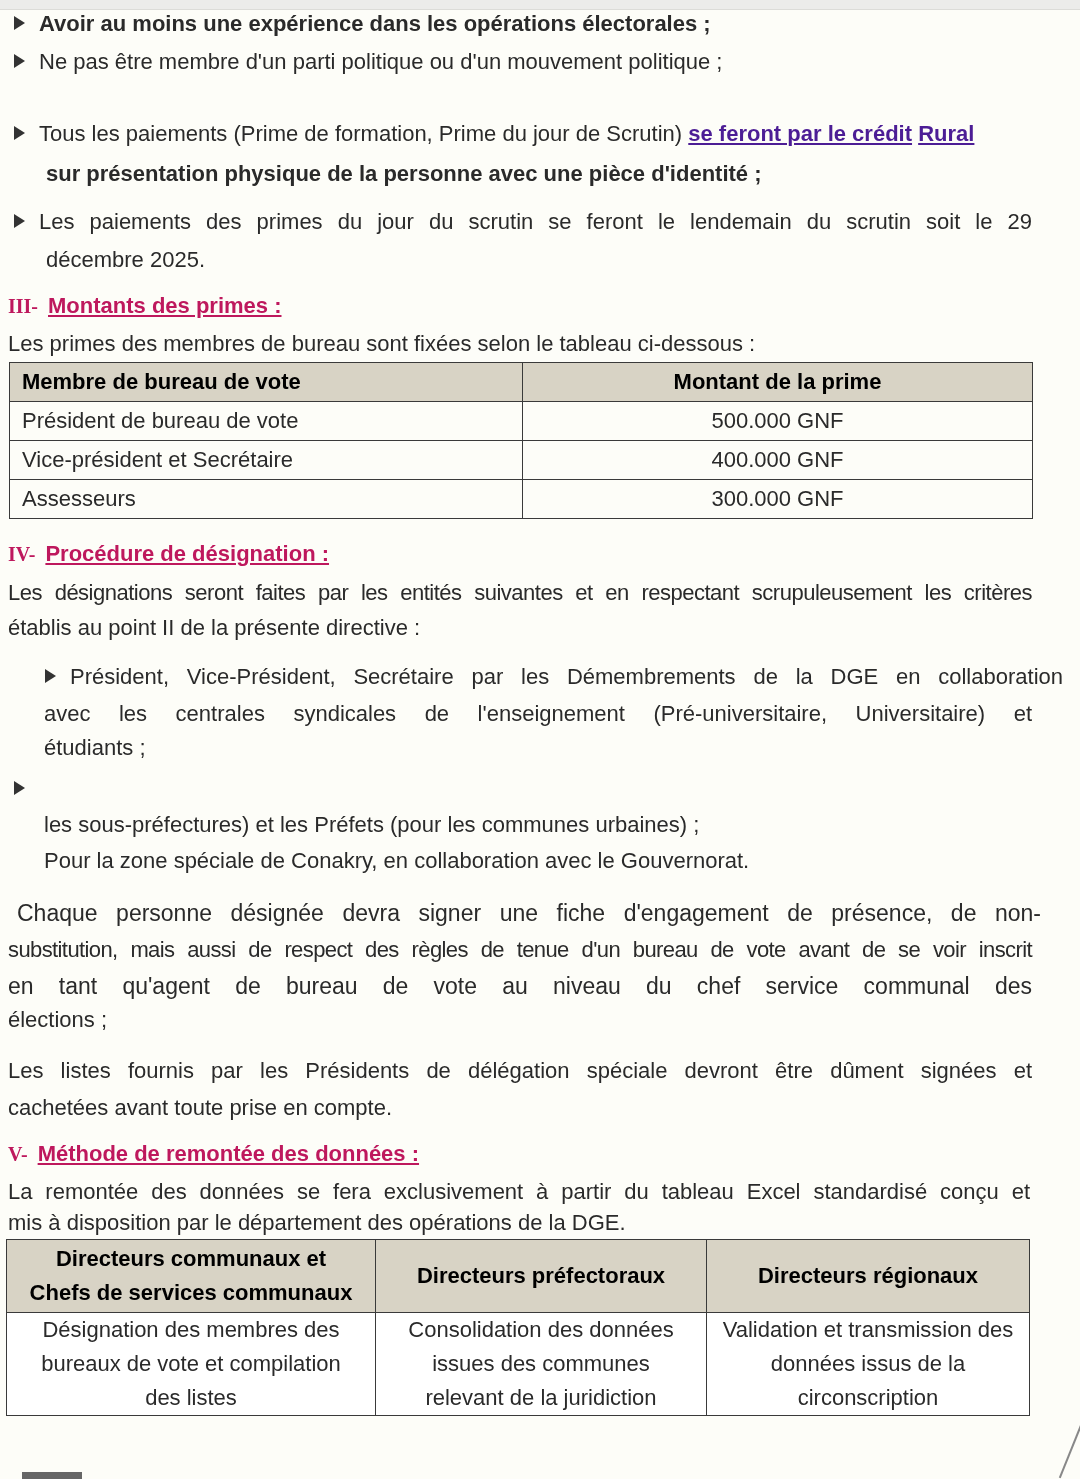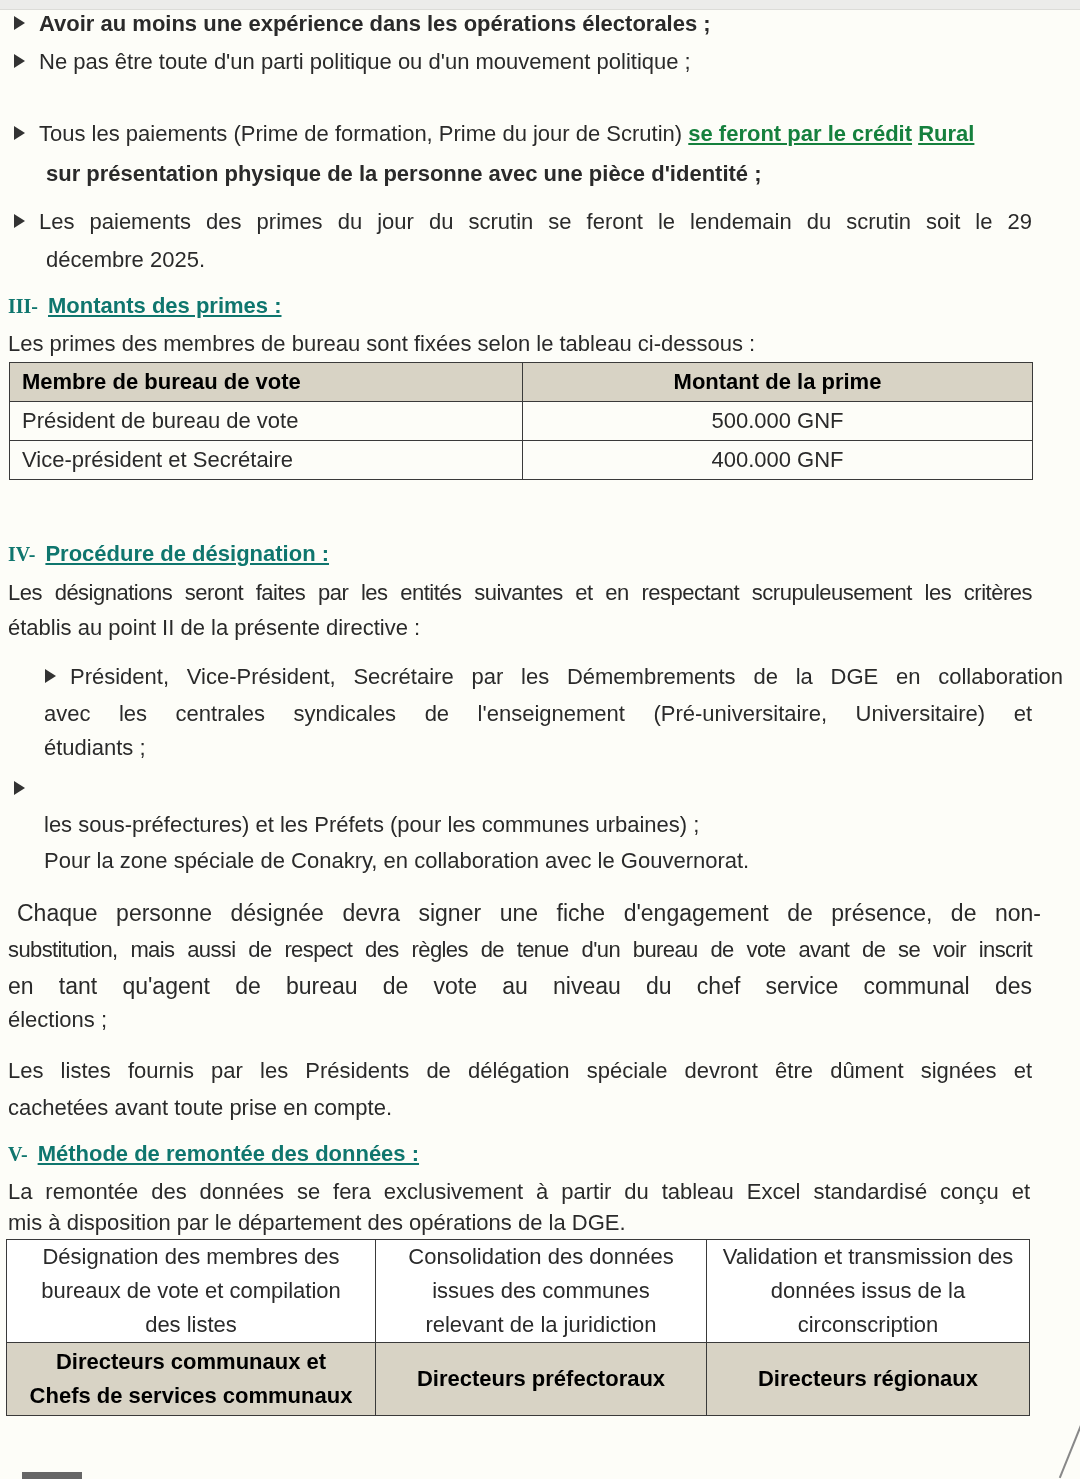--- a/index.html
+++ b/index.html
@@ -9,22 +9,22 @@
     font-family:"Liberation Sans", "DejaVu Sans", sans-serif;
     color:#2a2a2a;
     position:relative;
   }
   .topbar { position:absolute; left:0; top:0; width:1080px; height:9px; background:#ececea; border-bottom:1px solid #dcdcd8; }
   .abs { position:absolute; }
   .bullet-line { font-size:22px; line-height:28px; white-space:nowrap; }
   .arrow { display:inline-block; width:0; height:0; border-top:7px solid transparent; border-bottom:7px solid transparent; border-left:11px solid #333; margin-right:14px; vertical-align:middle; position:relative; top:-2px; }
   .txt { font-size:22px; line-height:28px; }
   .just { text-align:justify; text-align-last:justify; }
-  .orange { color:#15803d; font-weight:bold; text-decoration:underline; }
-  .heading { font-size:22px; font-weight:bold; line-height:28px; color:#0f766e; }
+  .orange { color:#4c1d95; font-weight:bold; text-decoration:underline; }
+  .heading { font-size:22px; font-weight:bold; line-height:28px; color:#be185d; }
   .heading .num { font-family:"Liberation Serif", serif; font-size:20px; margin-right:10px; }
   .heading .lbl { text-decoration:underline; }
   table { border-collapse:collapse; position:absolute; }
   td, th { border:1.5px solid #3a3a3a; font-size:22px; padding:0; }
   th { background:#d8d3c5; font-weight:bold; color:#000000; }
   .t1 td, .t1 th { height:38px; }
   .t1 td.l, .t1 th.l { text-align:left; padding-left:12px; }
   .t1 td.c, .t1 th.c { text-align:center; }
   .t2 th { height:72px; text-align:center; line-height:34px; }
   .t2 td { height:100px; text-align:center; line-height:34px; background:#fff; }
@@ -33,21 +33,21 @@
 </style>
 </head>
 <body>
 
 <div class="topbar"></div>
 
 <div class="abs bullet-line" style="left:14px; top:10px;font-weight:bold;">
   <span class="arrow"></span><span>Avoir au moins une expérience dans les opérations électorales ;</span>
 </div>
 <div class="abs bullet-line" style="left:14px; top:48px;">
-  <span class="arrow"></span><span>Ne pas être toute d'un parti politique ou d'un mouvement politique ;</span>
+  <span class="arrow"></span><span>Ne pas être membre d'un parti politique ou d'un mouvement politique ;</span>
 </div>
 
 <div class="abs bullet-line" style="left:14px; top:120px;">
   <span class="arrow"></span><span>Tous les paiements (Prime de formation, Prime du jour de Scrutin) </span><span class="orange">se feront par le crédit</span> <span class="orange">Rural</span>
 </div>
 <div class="abs txt" style="left:46px; top:160px;font-weight:bold;">sur présentation physique de la personne avec une pièce d'identité ;</div>
 
 <div class="abs bullet-line just" style="left:14px; top:208px; width:1018px;">
   <span class="arrow"></span><span>Les paiements des primes du jour du scrutin se feront le lendemain du scrutin soit le 29</span>
 </div>
@@ -64,20 +64,24 @@
     <th class="l" style="width:500px;">Membre de bureau de vote</th>
     <th class="c">Montant de la prime</th>
   </tr>
   <tr>
     <td class="l">Président de bureau de vote</td>
     <td class="c">500.000 GNF</td>
   </tr>
   <tr>
     <td class="l">Vice-président et Secrétaire</td>
     <td class="c">400.000 GNF</td>
+  </tr>
+  <tr>
+    <td class="l">Assesseurs</td>
+    <td class="c">300.000 GNF</td>
   </tr>
 </tbody>
   </table>
 
 <div class="abs heading" style="left:8px; top:540px;">
   <span class="num">IV-</span><span class="lbl">Procédure de désignation :</span>
 </div>
 <div class="abs txt just" style="left:8px; top:579px; width:1024px; letter-spacing:-0.5px;">Les désignations seront faites par les entités suivantes et en respectant scrupuleusement les critères</div>
 <div class="abs txt" style="left:8px; top:614px;">établis au point II de la présente directive :</div>
 
@@ -103,41 +107,41 @@
 
 <div class="abs heading" style="left:8px; top:1140px;">
   <span class="num">V-</span><span class="lbl">Méthode de remontée des données :</span>
 </div>
 <div class="abs txt just" style="left:8px; top:1178px; width:1022px;">La remontée des données se fera exclusivement à partir du tableau Excel standardisé conçu et</div>
 <div class="abs txt" style="left:8px; top:1209px;">mis à disposition par le département des opérations de la DGE.</div>
 
 <table class="t2" style="left:6px; top:1239px; width:1024px;">
   <tbody>
       <tr>
+    <th style="width:368px;">
+      <div>Directeurs communaux et</div>
+      <div>Chefs de services communaux</div>
+    </th>
+    <th style="width:330px;">Directeurs préfectoraux</th>
+    <th>Directeurs régionaux</th>
+  </tr>
+  <tr>
     <td>
       <div>Désignation des membres des</div>
       <div>bureaux de vote et compilation</div>
       <div>des listes</div>
     </td>
     <td>
       <div>Consolidation des données</div>
       <div>issues des communes</div>
       <div>relevant de la juridiction</div>
     </td>
     <td>
       <div>Validation et transmission des</div>
       <div>données issus de la</div>
       <div>circonscription</div>
     </td>
   </tr>
-  <tr>
-    <th style="width:368px;">
-      <div>Directeurs communaux et</div>
-      <div>Chefs de services communaux</div>
-    </th>
-    <th style="width:330px;">Directeurs préfectoraux</th>
-    <th>Directeurs régionaux</th>
-  </tr>
 </tbody>
   </table>
 
 <div class="scribble"></div>
 <div class="footmark"></div>
 
 </body></html>

